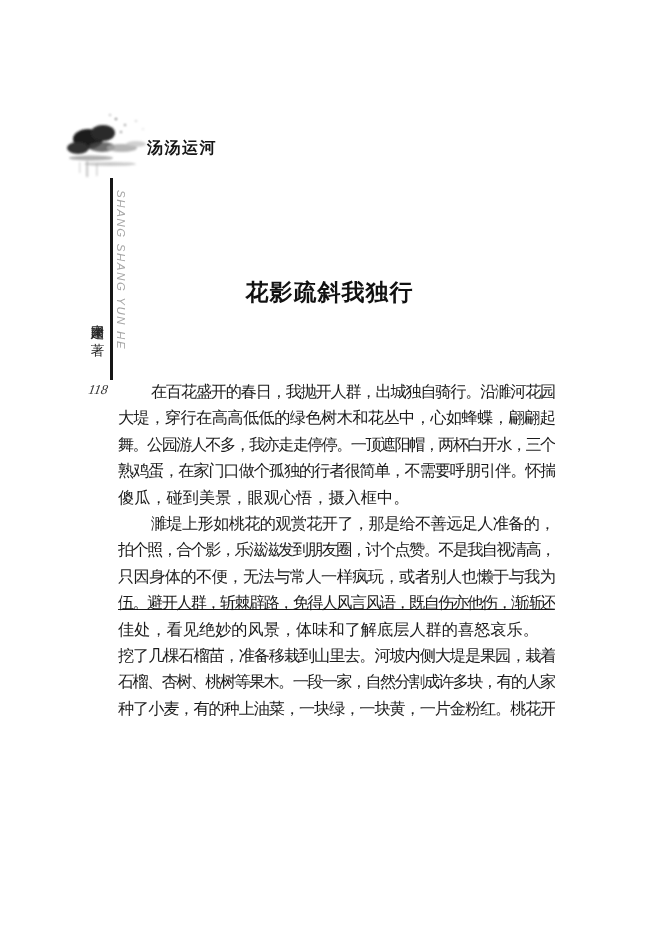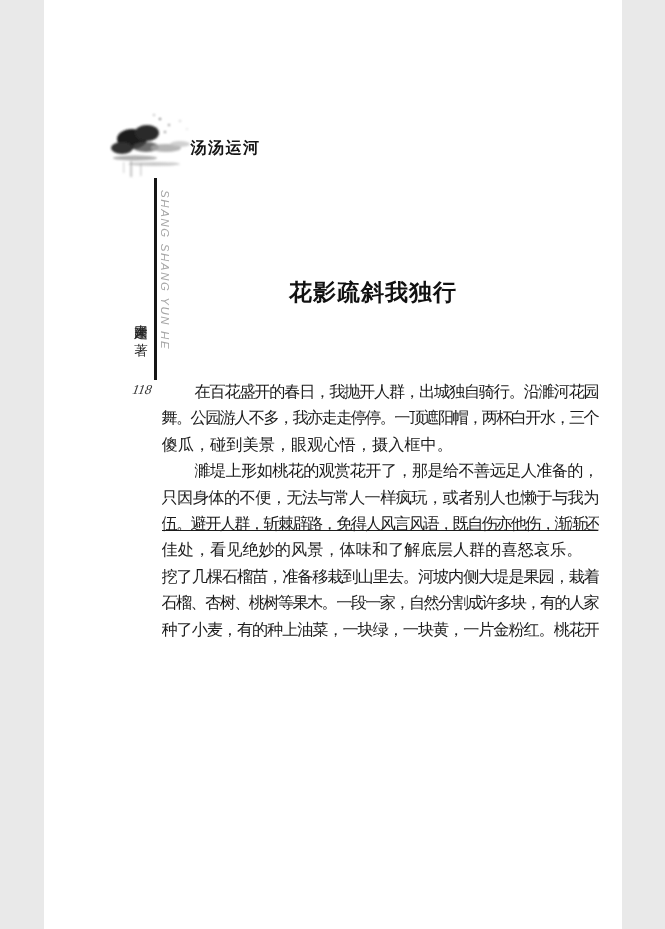--- a/index.html
+++ b/index.html
@@ -1,18 +1,18 @@
 <!DOCTYPE html>
 <html><head>
 <meta charset="utf-8">
 <style>
   html,body{margin:0;padding:0;background:#e9e9e9;}
   .page{
     position:relative;
-    width:578px;height:929px;
+    width:665px;height:929px;
     margin:0 auto;
     background:#ffffff;
     font-family:"Liberation Serif","DejaVu Serif",serif;
     color:#1b1b1b;
     overflow:hidden;
   }
   
   .logo{position:absolute;left:58px;top:112px;width:104px;height:78px;}
   .series-title{
     position:absolute;left:147px;top:138px;
@@ -87,23 +87,26 @@
 
   <div class="side-rule"></div>
   <div class="side-pinyin">SHANG SHANG YUN HE</div>
   <div class="side-author">秦建国／著</div>
   <div class="page-number">118</div>
 
   <h1 class="article-title">花影疏斜我独行</h1>
 
   <div class="body-text">
     <div class="line indent"><span style="letter-spacing: -1.22222px;">在百花盛开的春日，我抛开人群，出城独自骑行。沿濉河花园</span></div>
+    <div class="line"><span style="letter-spacing: -0.571429px;">大堤，穿行在高高低低的绿色树木和花丛中，心如蜂蝶，翩翩起</span></div>
     <div class="line"><span style="letter-spacing: -1.63333px;">舞。公园游人不多，我亦走走停停。一顶遮阳帽，两杯白开水，三个</span></div>
+    <div class="line"><span style="letter-spacing: -1.10345px;">熟鸡蛋，在家门口做个孤独的行者很简单，不需要呼朋引伴。怀揣</span></div>
     <div class="line end"><span>傻瓜，碰到美景，眼观心悟，摄入框中。</span></div>
     <div class="line indent"><span style="letter-spacing: -0.653846px;">濉堤上形如桃花的观赏花开了，那是给不善远足人准备的，</span></div>
+    <div class="line"><span style="letter-spacing: -1.63333px;">拍个照，合个影，乐滋滋发到朋友圈，讨个点赞。不是我自视清高，</span></div>
     <div class="line"><span style="letter-spacing: -0.571429px;">只因身体的不便，无法与常人一样疯玩，或者别人也懒于与我为</span></div>
     <div class="line"><span style="letter-spacing: -1.63333px; text-decoration: underline;">伍。避开人群，斩棘辟路，免得人风言风语，既自伤亦他伤，渐渐还</span></div>
     <div class="line end"><span>佳处，看见绝妙的风景，体味和了解底层人群的喜怒哀乐。</span></div>
     <div class="line"><span style="letter-spacing: -1.10345px;">挖了几棵石榴苗，准备移栽到山里去。河坡内侧大堤是果园，栽着</span></div>
     <div class="line"><span style="letter-spacing: -1.63333px;">石榴、杏树、桃树等果木。一段一家，自然分割成许多块，有的人家</span></div>
     <div class="line"><span style="letter-spacing: -1.10345px;">种了小麦，有的种上油菜，一块绿，一块黄，一片金粉红。桃花开</span></div>
   </div>
 
 </div>
 

